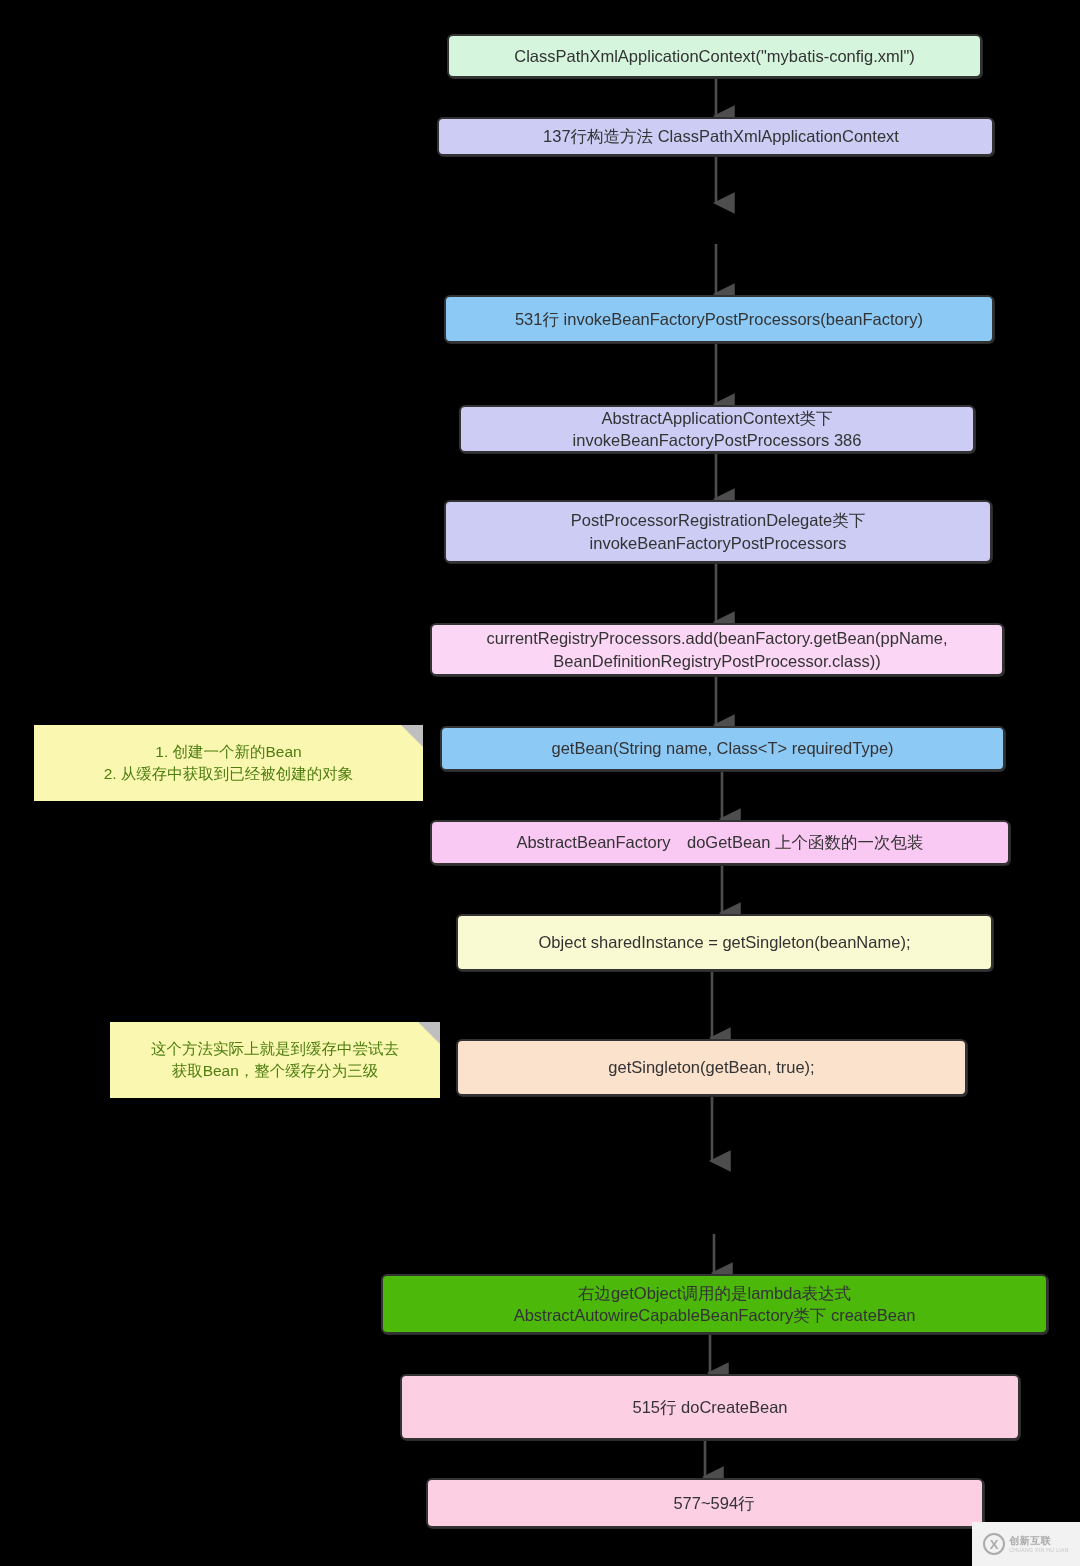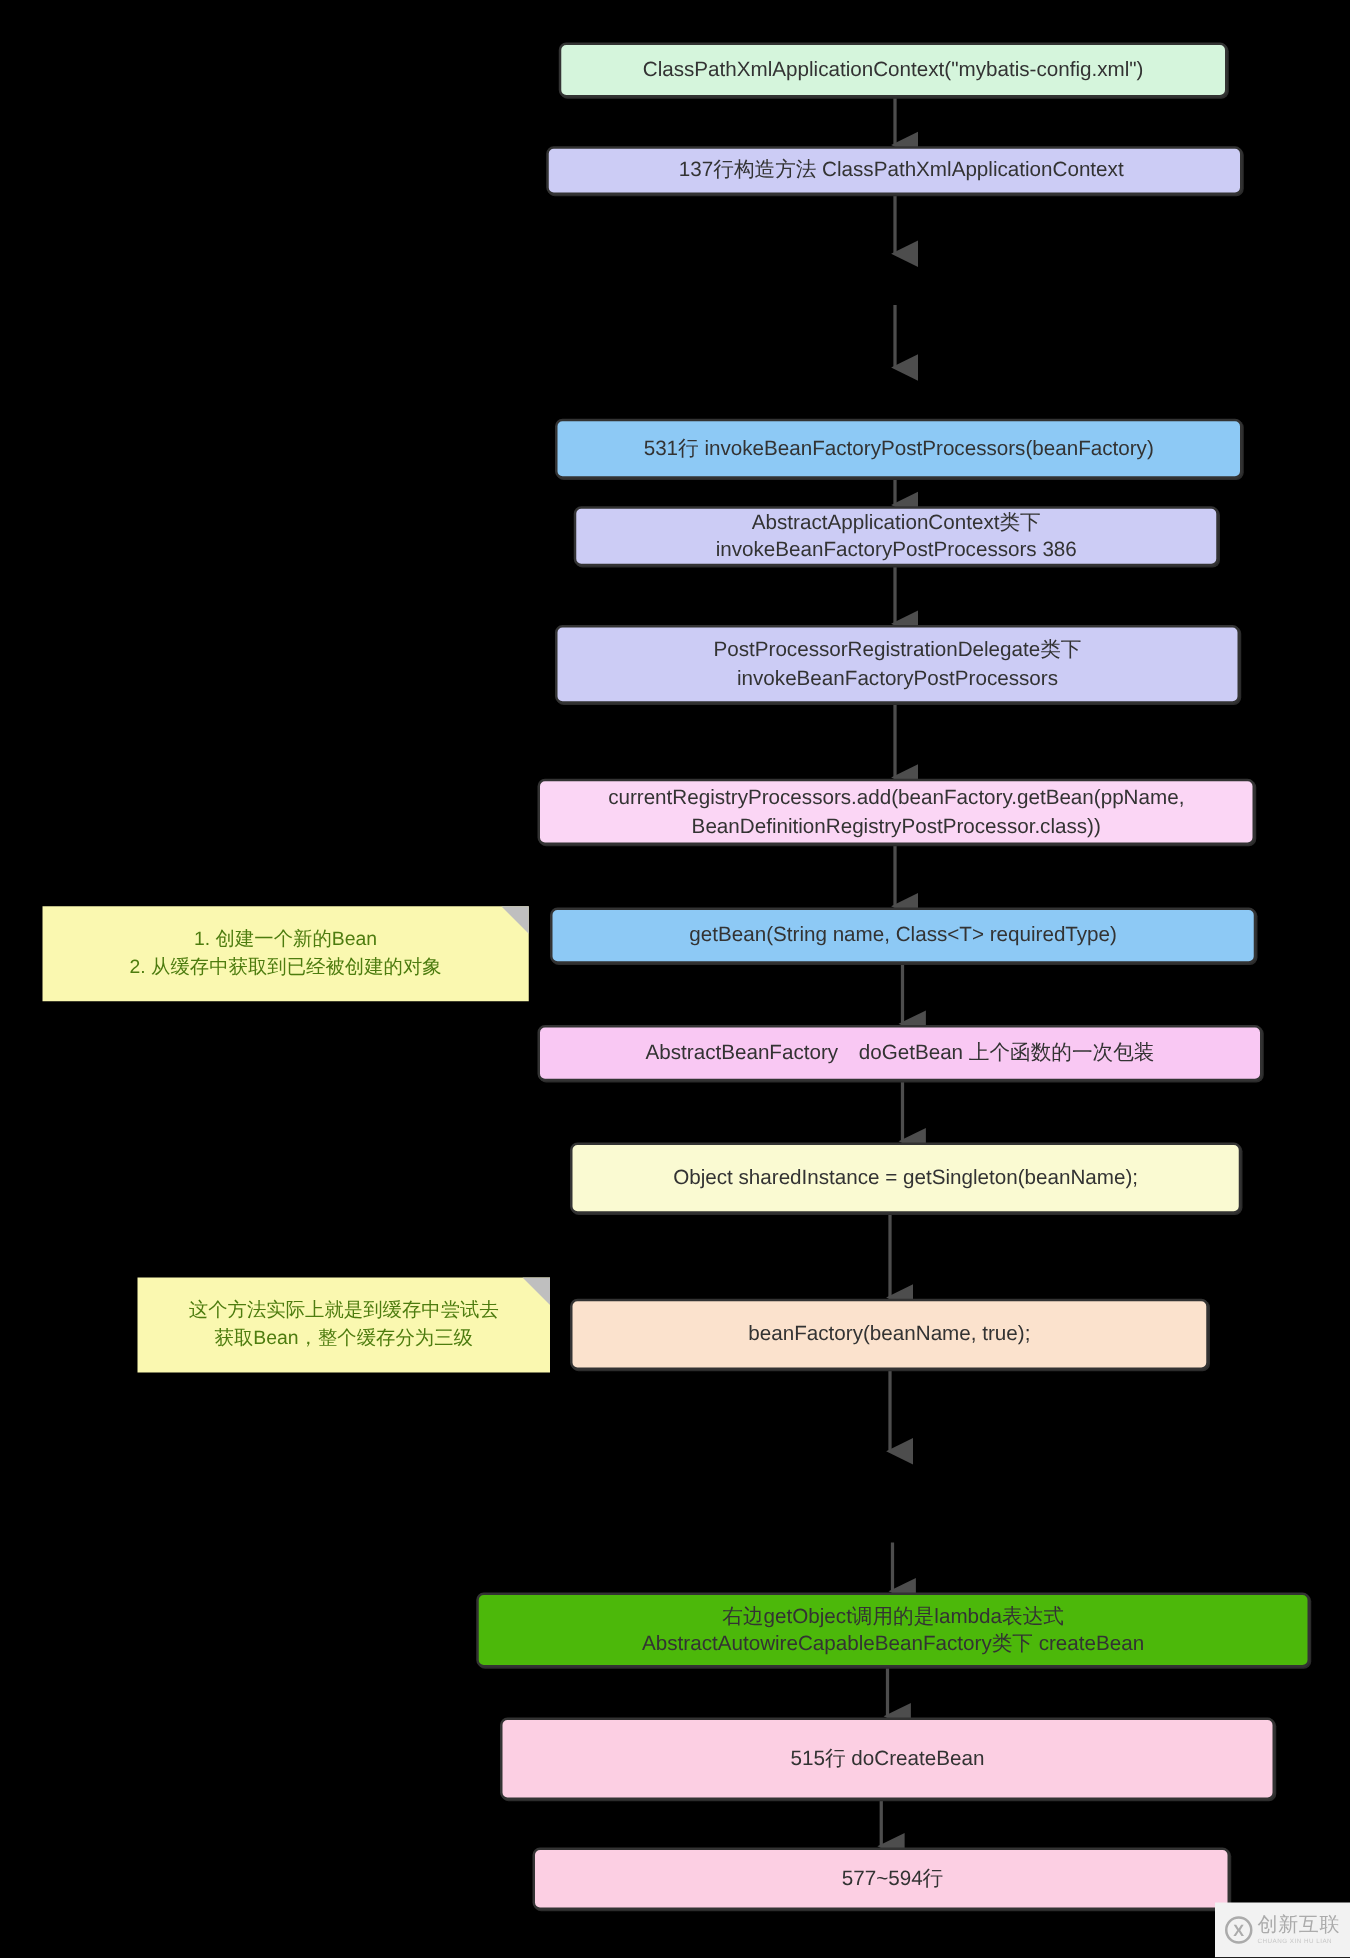--- a/index.html
+++ b/index.html
@@ -83,21 +83,21 @@
     border: 2.5px solid #ABABAB;
     color: #ABABAB;
     font-size: 13px;
     font-weight: bold;
     display: flex;
     align-items: center;
     justify-content: center;
     box-sizing: border-box;
   }
   .wm-text { display: flex; flex-direction: column; line-height: 1; }
-  .wm-cn { color: #ABABAB; font-size: 16px; font-weight: normal; letter-spacing: 0.5px; }
+  .wm-cn { color: #ABABAB; font-size: 10px; font-weight: bold; letter-spacing: 0.5px; }
   .wm-en { color: #C6C6C6; font-size: 5px; letter-spacing: 0.4px; margin-top: 2px; }
 </style>
 </head>
 <body>
 
 <div id="canvas">
 
   <svg class="edge" viewBox="0 0 1080 1566">
     <defs>
       <marker id="ah" markerWidth="9" markerHeight="9" refX="4.5" refY="7.2" orient="auto" markerUnits="strokeWidth">
@@ -117,31 +117,31 @@
         <path d="M712,971 L712,1038" marker-end="url(#ah)"></path>
         <path d="M712,1096 L712,1161" marker-end="url(#ah)"></path>
         <path d="M714,1234 L714,1273" marker-end="url(#ah)"></path>
         <path d="M710,1334 L710,1373" marker-end="url(#ah)"></path>
         <path d="M705,1440 L705,1477" marker-end="url(#ah)"></path>
       </g>
   </svg>
 
   <div class="node" style="left: 447px; top: 34px; width: 535px; height: 44px; background: rgb(213, 245, 220);"><span>ClassPathXmlApplicationContext("mybatis-config.xml")</span></div>
   <div class="node" style="left: 437px; top: 117px; width: 557px; height: 39px; background: rgb(204, 204, 245); padding-left: 21px;"><span>137行构造方法 ClassPathXmlApplicationContext</span></div>
-  <div class="node" style="left: 444px; top: 295px; width: 550px; height: 48px; background: rgb(141, 201, 245); margin-top: 40px;"><span>531行 invokeBeanFactoryPostProcessors(beanFactory)</span></div>
+  <div class="node" style="left: 444px; top: 295px; width: 550px; height: 48px; background: rgb(141, 201, 245);"><span>531行 invokeBeanFactoryPostProcessors(beanFactory)</span></div>
   <div class="node" style="left: 459px; top: 405px; width: 516px; height: 48px; background: rgb(204, 204, 245);"><span>AbstractApplicationContext类下
 invokeBeanFactoryPostProcessors 386</span></div>
   <div class="node" style="left: 444px; top: 500px; width: 548px; height: 63px; background: rgb(204, 204, 245);"><span>PostProcessorRegistrationDelegate类下
 invokeBeanFactoryPostProcessors</span></div>
   <div class="node" style="left: 430px; top: 623px; width: 574px; height: 53px; background: rgb(251, 214, 245);"><span>currentRegistryProcessors.add(beanFactory.getBean(ppName,
 BeanDefinitionRegistryPostProcessor.class))</span></div>
   <div class="node" style="left: 440px; top: 726px; width: 565px; height: 45px; background: rgb(141, 201, 245);"><span>getBean(String name, Class&lt;T&gt; requiredType)</span></div>
   <div class="node" style="left: 430px; top: 820px; width: 580px; height: 45px; background: rgb(249, 200, 243);"><span>AbstractBeanFactory　doGetBean 上个函数的一次包装</span></div>
   <div class="node" style="left: 456px; top: 914px; width: 537px; height: 57px; background: rgb(250, 250, 210);"><span>Object sharedInstance = getSingleton(beanName);</span></div>
-  <div class="node" style="left: 456px; top: 1039px; width: 511px; height: 57px; background: rgb(251, 226, 205);"><span>beanFactory(beanName, true);</span></div>
+  <div class="node" style="left: 456px; top: 1039px; width: 511px; height: 57px; background: rgb(251, 226, 205);"><span>getSingleton(getBean, true);</span></div>
   <div class="node" style="left: 381px; top: 1274px; width: 667px; height: 60px; background: rgb(76, 184, 10);"><span>右边getObject调用的是lambda表达式
 AbstractAutowireCapableBeanFactory类下 createBean</span></div>
   <div class="node" style="left: 400px; top: 1374px; width: 620px; height: 66px; background: rgb(252, 207, 227);"><span>515行 doCreateBean</span></div>
   <div class="node" style="left: 426px; top: 1478px; width: 558px; height: 50px; background: rgb(252, 207, 227); padding-left: 28px;"><span>577~594行</span></div>
 
   <div class="note" style="left: 34px; top: 725px; width: 389px; height: 76px;">
     <span class="fold"></span>
     <span>1. 创建一个新的Bean
 2. 从缓存中获取到已经被创建的对象</span>
   </div>

